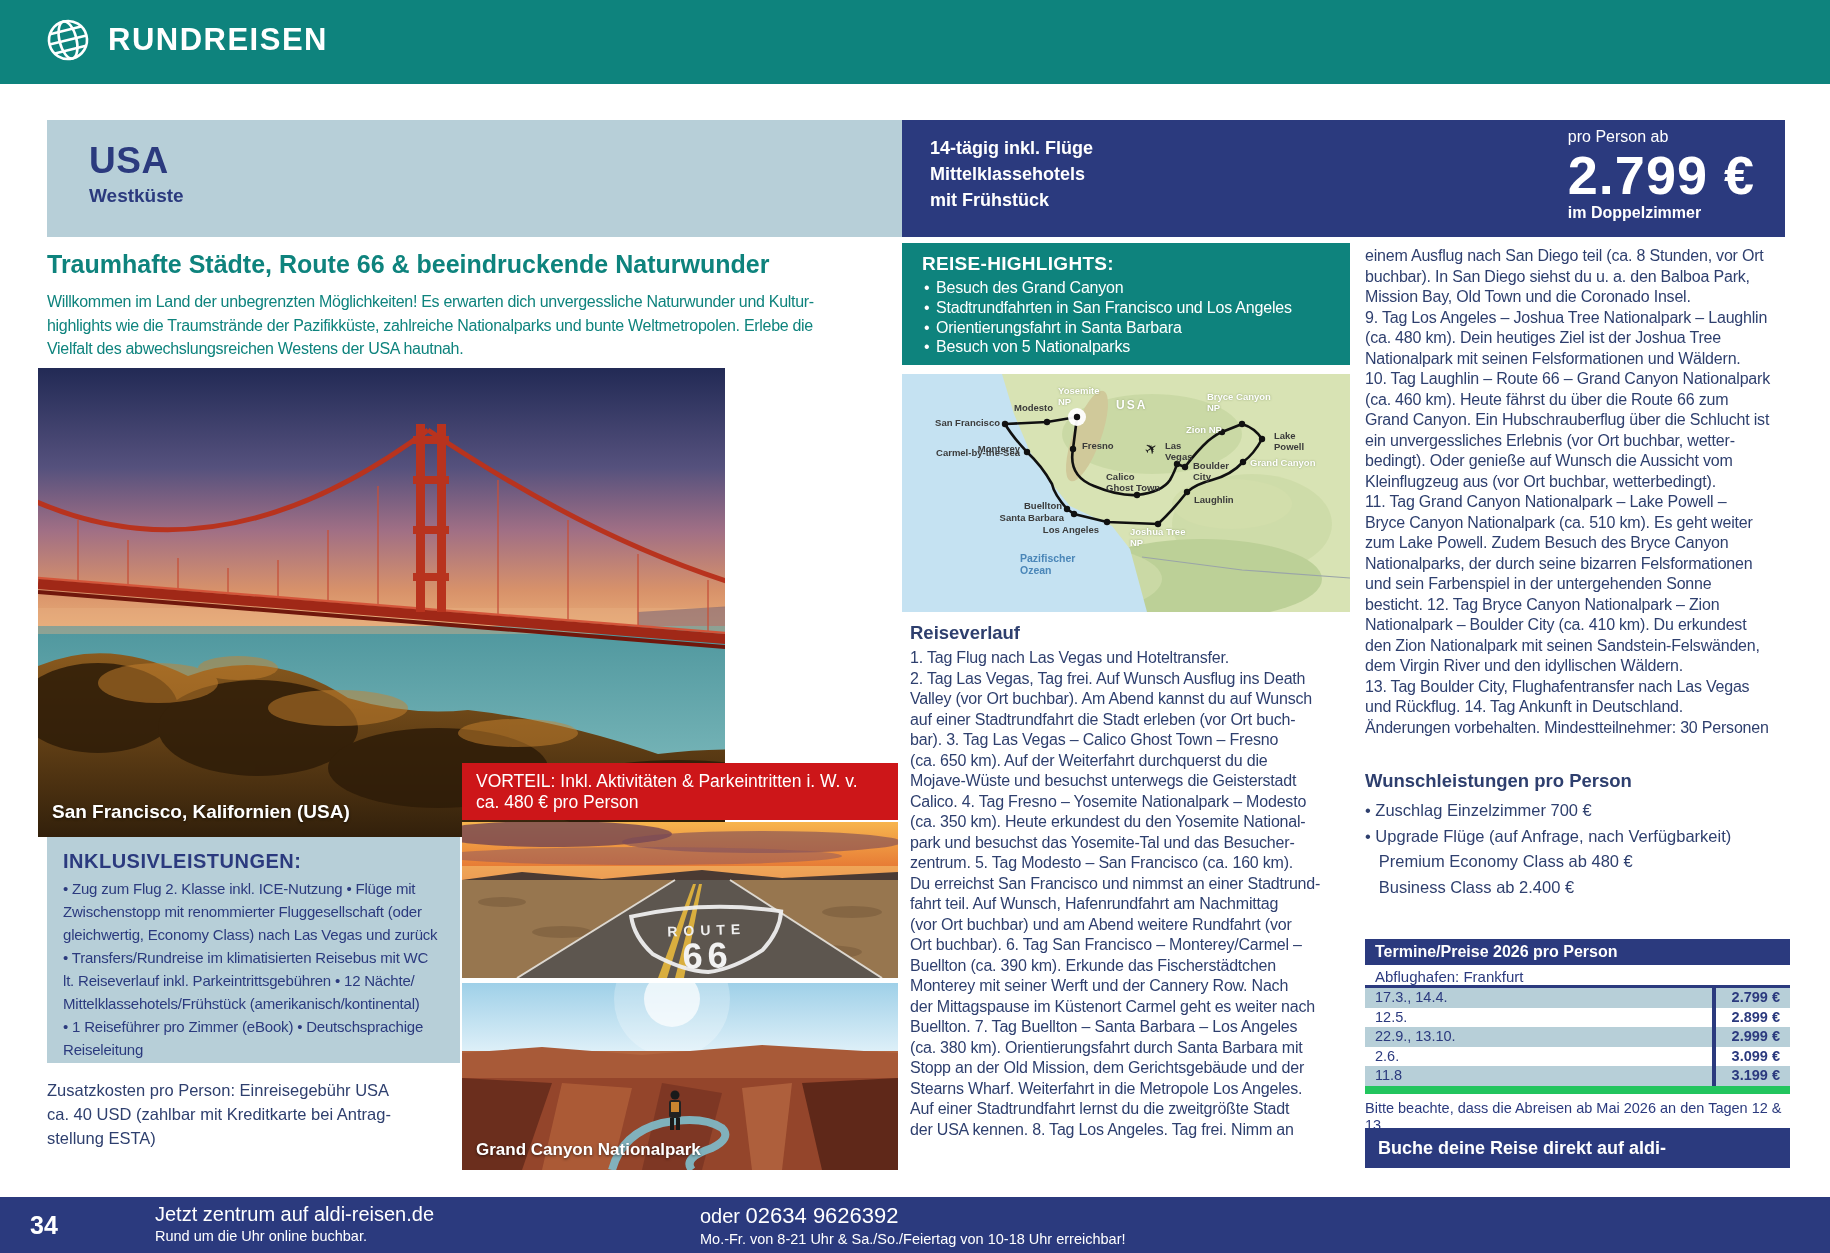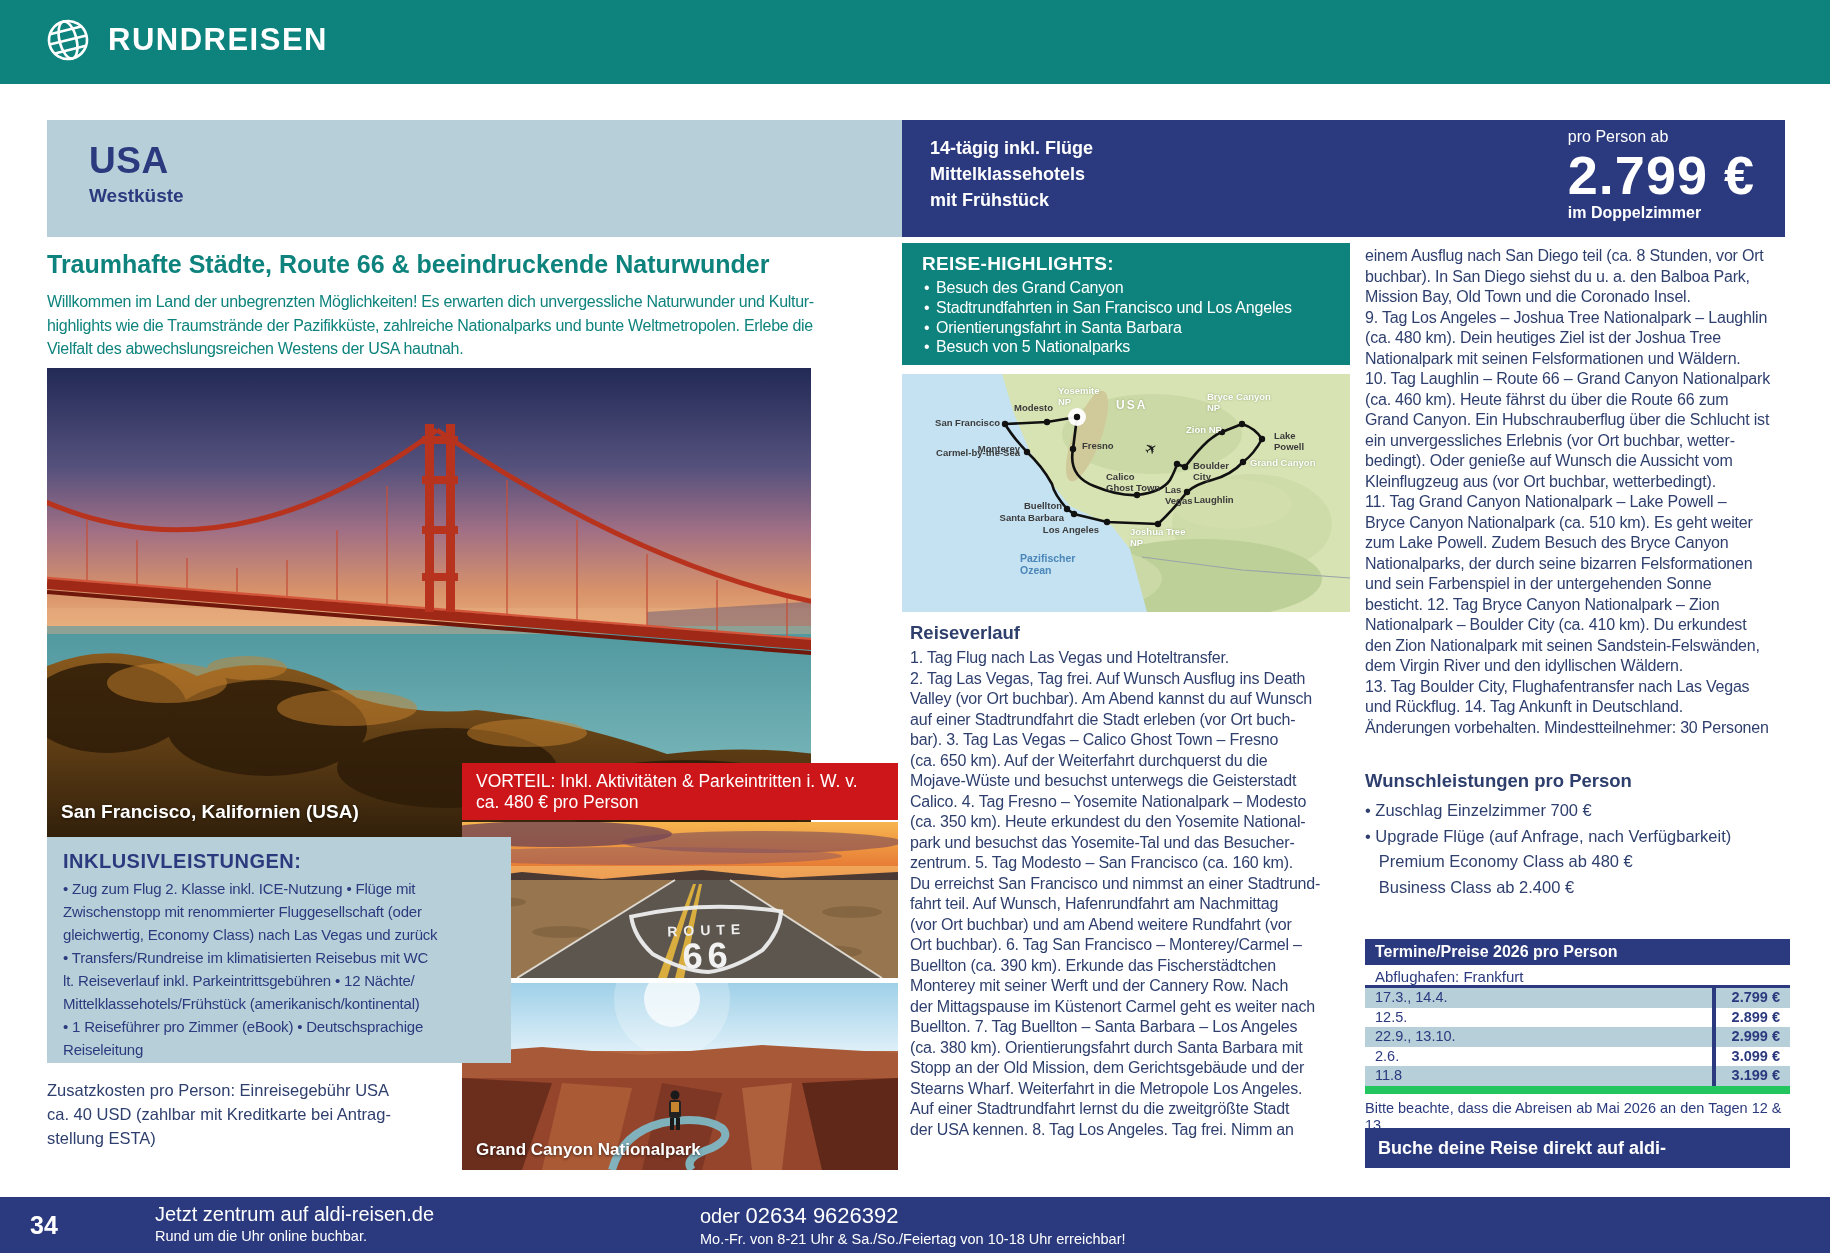--- a/index.html
+++ b/index.html
@@ -25,29 +25,29 @@
   .price-main { font-size:54px; font-weight:bold; line-height:58px; letter-spacing:1px; }
   .price-suffix { font-size:16px; font-weight:bold; }
 
   
   .section-title { position:absolute; left:47px; top:250px; font-size:25px; font-weight:bold; color:#0e837d; }
   .intro { position:absolute; left:47px; top:290px; width:840px; color:#0e837d; }
   .intro .line { font-size:16px; letter-spacing:-0.3px; line-height:23.5px; white-space:nowrap; }
 
   .photo { position:absolute; overflow:hidden; }
   .photo svg { position:absolute; left:0; top:0; }
-  .photo-gg { left:47px; top:368px; width:764px; height:469px; }
+  .photo-gg { left:38px; top:368px; width:687px; height:469px; }
   .photo-r66 { left:462px; top:822px; width:436px; height:156px; }
   .photo-gc { left:462px; top:983px; width:436px; height:187px; }
   .photo-caption { position:absolute; left:14px; bottom:14px; color:#fff; font-weight:bold; font-size:19px; text-shadow:0 1px 3px rgba(0,0,0,.6); }
   .photo-caption.small { font-size:17px; bottom:10px; }
 
   .vorteil { position:absolute; left:462px; top:763px; width:436px; height:57px; background:#cd1619; color:#fff; padding:8px 14px; font-size:17.5px; line-height:21px; }
 
-  .inklusiv { position:absolute; left:47px; top:837px; width:464px; height:226px; background:#b7cfd8; padding:13px 16px; color:#2b3a7e; }
+  .inklusiv { position:absolute; left:47px; top:837px; width:413px; height:226px; background:#b7cfd8; padding:13px 16px; color:#2b3a7e; }
   .inklusiv .title { font-size:20px; font-weight:bold; letter-spacing:0.5px; margin-bottom:4px; }
   .inklusiv .line { font-size:15px; letter-spacing:-0.2px; line-height:23px; white-space:nowrap; }
 
   .zusatz { position:absolute; left:47px; top:1078px; width:420px; }
   .zusatz .line { font-size:16.5px; line-height:24px; white-space:nowrap; }
 
   
   .highlights { position:absolute; left:902px; top:243px; width:448px; height:122px; background:#0e837d; color:#fff; padding:10px 14px 0 20px; }
   .highlights .title { font-size:19px; font-weight:bold; letter-spacing:0.3px; margin-bottom:3px; }
   .highlights .line { font-size:16px; letter-spacing:-0.2px; line-height:19.8px; padding-left:14px; position:relative; white-space:nowrap; }
@@ -354,21 +354,21 @@
         <div class="map-label d r" style="left: 8px; top: 44px; width: 90px;">San Francisco</div>
         <div class="map-label d" style="left: 112px; top: 29px;">Modesto</div>
         <div class="map-label w" style="left: 156px; top: 12px;">Yosemite
 NP</div>
         <div class="map-label u" style="left: 214px; top: 26px;">USA</div>
         <div class="map-label d" style="left: 180px; top: 67px;">Fresno</div>
         <div class="map-label d r" style="left: 28px; top: 70px; width: 90px;">Monterey</div>
         <div class="map-label d r" style="left: 0px; top: 74px; width: 118px;">Carmel-by-the-Sea</div>
         <div class="map-label d" style="left: 204px; top: 98px;">Calico
 Ghost Town</div>
-        <div class="map-label d" style="left: 263px; top: 67px; margin-top: 44px;">Las
+        <div class="map-label d" style="left: 263px; top: 67px;">Las
 Vegas</div>
         <div class="map-label d" style="left: 291px; top: 87px;">Boulder
 City</div>
         <div class="map-label w" style="left: 284px; top: 51px;">Zion NP</div>
         <div class="map-label w" style="left: 305px; top: 18px;">Bryce Canyon
 NP</div>
         <div class="map-label d" style="left: 372px; top: 57px;">Lake
 Powell</div>
         <div class="map-label w" style="left: 348px; top: 84px;">Grand Canyon</div>
         <div class="map-label d" style="left: 292px; top: 121px;">Laughlin</div>

